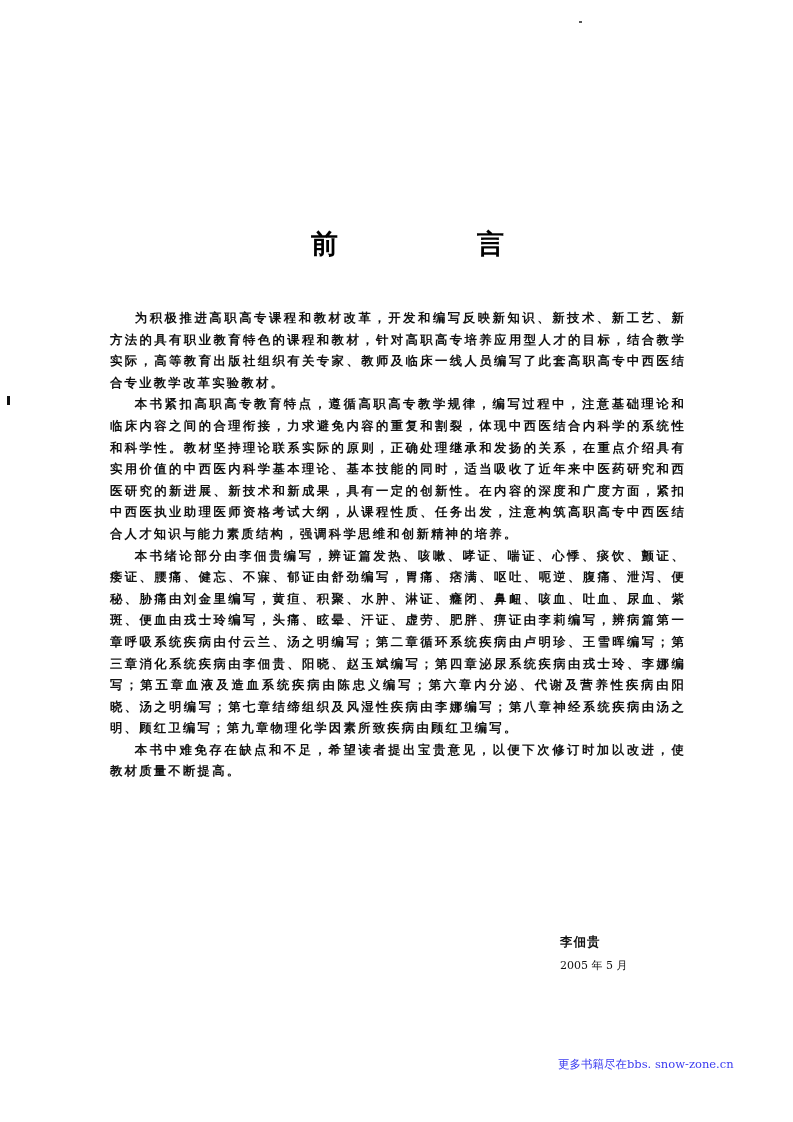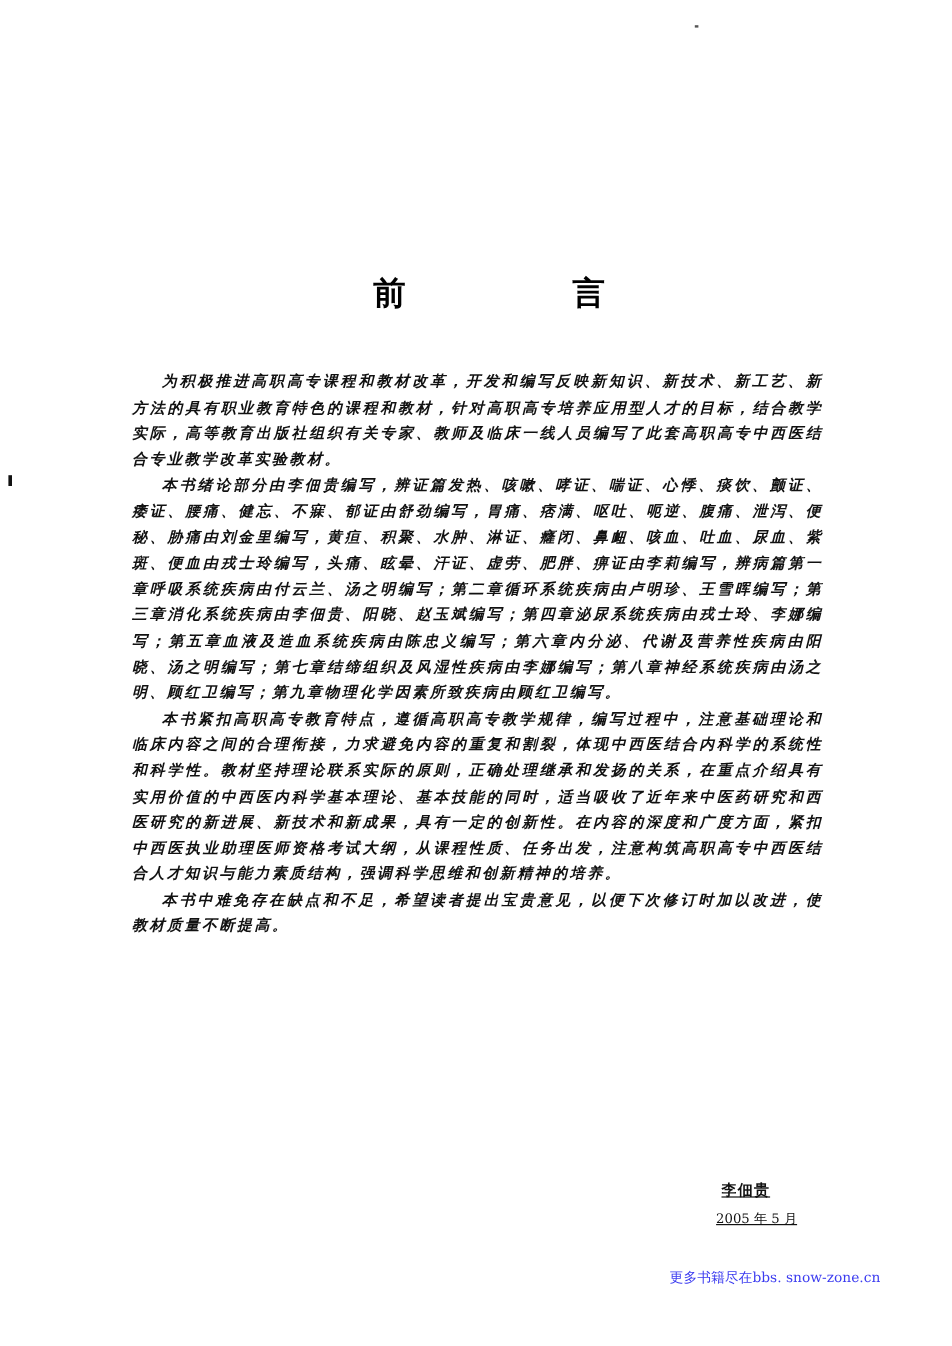--- a/index.html
+++ b/index.html
@@ -53,32 +53,30 @@
       line-height: 21.6px;
       font-weight: bold;
       letter-spacing: 2.2px;
       text-align: justify;
       text-justify: inter-character;
       color: #111;
     }
     .body-text p {
       margin: 0;
       text-indent: 2em;
-      font-style: italic;
     }
     .signature {
       position: absolute;
       left: 560px;
-      top: 980px;
+      top: 930px;
       width: 150px;
-      text-align: center;
+      text-align: left;
       font-size: 12.5px;
       line-height: 24px;
       color: #111;
-      text-decoration: underline;
     }
     .signature .author {
       font-weight: bold;
       padding-right: 27px;
       letter-spacing: 1px;
     }
     .signature .date {
       padding-right: 9px;
       font-size: 11px;
     }
@@ -98,22 +96,22 @@
 <body>
 
 <div class="page">
   <div class="scan-dot"></div>
   <div class="scan-mark"></div>
 
   <h1 class="title" style="margin:0;">前　言</h1>
 
   <div class="body-text">
     <p>为积极推进高职高专课程和教材改革，开发和编写反映新知识、新技术、新工艺、新方法的具有职业教育特色的课程和教材，针对高职高专培养应用型人才的目标，结合教学实际，高等教育出版社组织有关专家、教师及临床一线人员编写了此套高职高专中西医结合专业教学改革实验教材。</p>
+    <p>本书紧扣高职高专教育特点，遵循高职高专教学规律，编写过程中，注意基础理论和临床内容之间的合理衔接，力求避免内容的重复和割裂，体现中西医结合内科学的系统性和科学性。教材坚持理论联系实际的原则，正确处理继承和发扬的关系，在重点介绍具有实用价值的中西医内科学基本理论、基本技能的同时，适当吸收了近年来中医药研究和西医研究的新进展、新技术和新成果，具有一定的创新性。在内容的深度和广度方面，紧扣中西医执业助理医师资格考试大纲，从课程性质、任务出发，注意构筑高职高专中西医结合人才知识与能力素质结构，强调科学思维和创新精神的培养。</p>
     <p>本书绪论部分由李佃贵编写，辨证篇发热、咳嗽、哮证、喘证、心悸、痰饮、颤证、痿证、腰痛、健忘、不寐、郁证由舒劲编写，胃痛、痞满、呕吐、呃逆、腹痛、泄泻、便秘、胁痛由刘金里编写，黄疸、积聚、水肿、淋证、癃闭、鼻衄、咳血、吐血、尿血、紫斑、便血由戎士玲编写，头痛、眩晕、汗证、虚劳、肥胖、痹证由李莉编写，辨病篇第一章呼吸系统疾病由付云兰、汤之明编写；第二章循环系统疾病由卢明珍、王雪晖编写；第三章消化系统疾病由李佃贵、阳晓、赵玉斌编写；第四章泌尿系统疾病由戎士玲、李娜编写；第五章血液及造血系统疾病由陈忠义编写；第六章内分泌、代谢及营养性疾病由阳晓、汤之明编写；第七章结缔组织及风湿性疾病由李娜编写；第八章神经系统疾病由汤之明、顾红卫编写；第九章物理化学因素所致疾病由顾红卫编写。</p>
-    <p>本书紧扣高职高专教育特点，遵循高职高专教学规律，编写过程中，注意基础理论和临床内容之间的合理衔接，力求避免内容的重复和割裂，体现中西医结合内科学的系统性和科学性。教材坚持理论联系实际的原则，正确处理继承和发扬的关系，在重点介绍具有实用价值的中西医内科学基本理论、基本技能的同时，适当吸收了近年来中医药研究和西医研究的新进展、新技术和新成果，具有一定的创新性。在内容的深度和广度方面，紧扣中西医执业助理医师资格考试大纲，从课程性质、任务出发，注意构筑高职高专中西医结合人才知识与能力素质结构，强调科学思维和创新精神的培养。</p>
     <p>本书中难免存在缺点和不足，希望读者提出宝贵意见，以便下次修订时加以改进，使教材质量不断提高。</p>
   </div>
 
   <div class="signature">
     <div class="author">李佃贵</div>
     <div class="date">2005 年 5 月</div>
   </div>
 
   <a class="footer-link">更多书籍尽在bbs. snow-zone.cn</a>
 </div>

